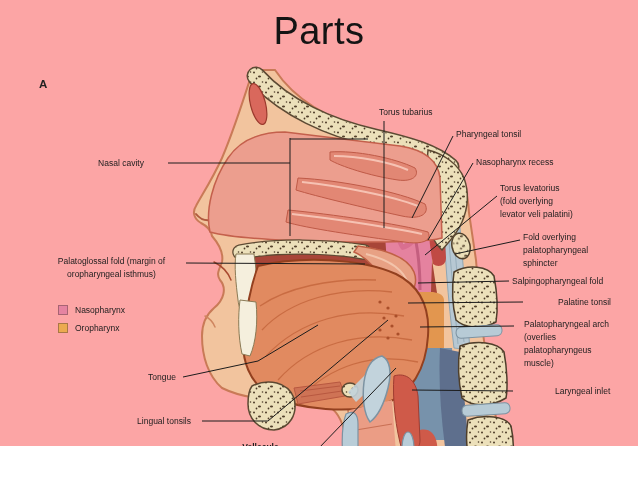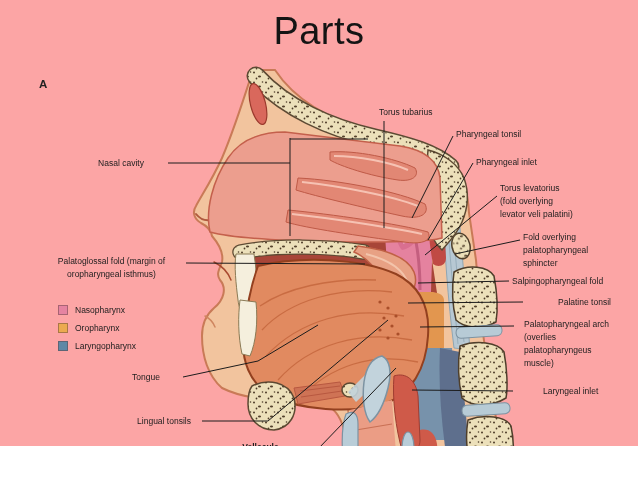--- a/index.html
+++ b/index.html
@@ -175,50 +175,46 @@
       <path d="M202,421 L268,421 L388,320"></path>
       <path d="M294,448 L318,449 L396,368"></path>
     </g>
   </svg>
 
   <div class="title">Parts</div>
   <div class="figletter">A</div>
 
   <div class="lbl" style="left:379px;top:106px;">Torus tubarius</div>
   <div class="lbl" style="left:456px;top:128px;text-align:right;">Pharyngeal tonsil</div>
-  <div class="lbl" style="left:476px;top:156px;">Pharyngeal inlet</div>
+  <div class="lbl" style="left:476px;top:156px;">Nasopharynx recess</div>
   <div class="lbl" style="left:500px;top:182px;">Torus levatorius
 (fold overlying
 levator veli palatini)</div>
   <div class="lbl" style="left:523px;top:231px;">Fold overlying
 palatopharyngeal
 sphincter</div>
   <div class="lbl" style="left:512px;top:275px;">Salpingopharyngeal fold</div>
   <div class="lbl" style="left:526px;top:296px;padding-left:32px;">Palatine tonsil</div>
   <div class="lbl" style="left:524px;top:318px;">Palatopharyngeal arch
 (overlies
 palatopharyngeus
 muscle)</div>
-  <div class="lbl" style="left:516px;top:385px;padding-left:27px;">Laryngeal inlet</div>
+  <div class="lbl" style="left:528px;top:385px;padding-left:27px;">Laryngeal inlet</div>
 
   <div class="lbl r" style="left:76px;top:157px;width:90px;">Nasal cavity</div>
   <div class="lbl r" style="left:40px;top:255px;width:143px;">Palatoglossal fold (margin of
 oropharyngeal isthmus)</div>
-  <div class="lbl r" style="left:116px;top:371px;width:60px;">Tongue</div>
+  <div class="lbl r" style="left:132px;top:371px;width:60px;">Tongue</div>
   <div class="lbl r" style="left:128px;top:415px;width:72px;">Lingual tonsils</div>
   <div class="lbl r" style="left:230px;top:441px;width:61px;font-weight:bold;">Vallecula</div>
 
   <div class="legend">
     <div class="legrow">
       <span class="sw" style="background-color: rgb(229, 131, 161);"></span>
       <span class="legtxt">Nasopharynx</span>
     </div>
     <div class="legrow">
       <span class="sw" style="background-color: rgb(236, 170, 79);"></span>
       <span class="legtxt">Oropharynx</span>
     </div>
-    <div class="legrow">
-      <span class="sw" style="background-color: rgb(95, 136, 165);"></span>
-      <span class="legtxt">Laryngopharynx</span>
-    </div>
   </div>
 
 </div>
 
 </body></html>

